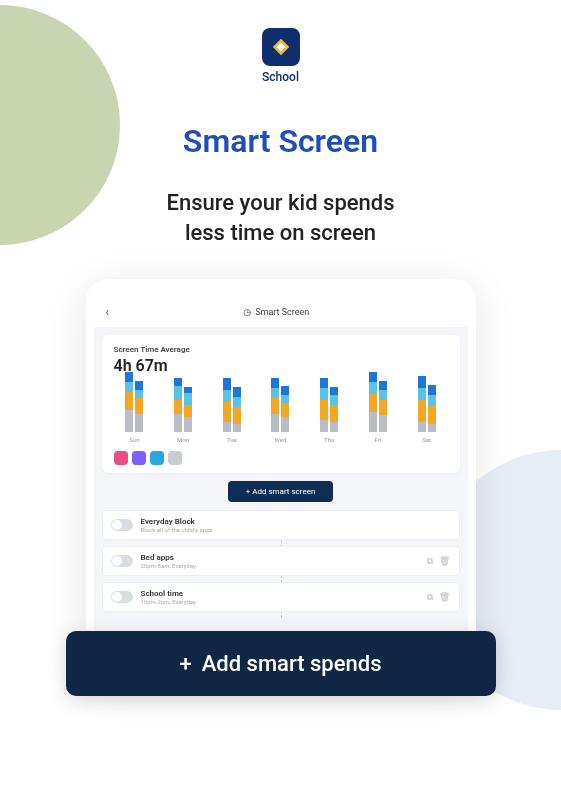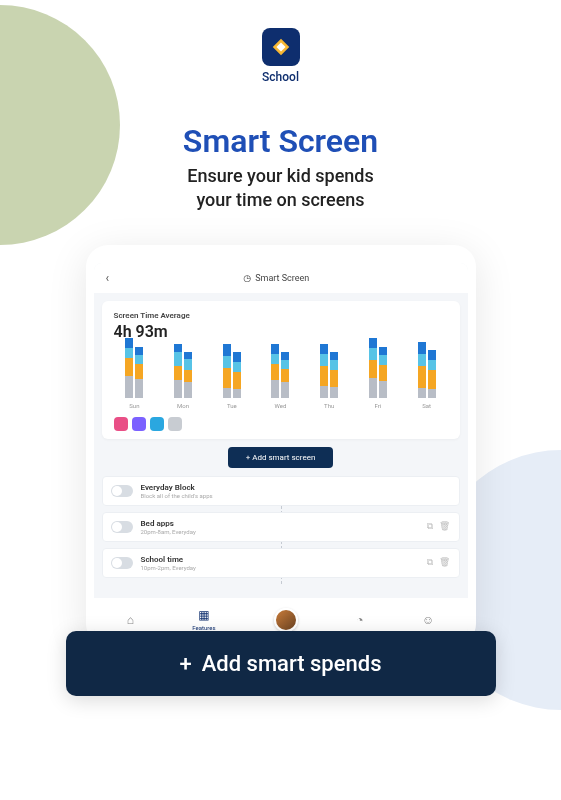--- a/index.html
+++ b/index.html
@@ -60,23 +60,23 @@
     text-align: center;
     margin-top: 38px;
   }
   .hero-title {
     color: #1f4fb6;
     font-size: 32px;
     font-weight: 600;
   }
   .hero-sub {
     color: #222;
-    font-size: 18px;
+    font-size: 22px;
     line-height: 1.35;
-    margin-top: 4px;
+    margin-top: 28px;
     font-weight: 500;
   }
 
   .tablet {
     position: relative;
     z-index: 2;
     width: 390px;
     margin: 32px auto 0;
     background: #fff;
     border-radius: 22px;
@@ -210,39 +210,39 @@
         <polygon points="12,7 17,12 12,17 7,12" fill="#fff"></polygon>
       </svg>
   </div>
   <div class="logo-text">School</div>
 </div>
 
 <div class="hero">
   <div class="hero-title">Smart Screen</div>
   <div class="hero-sub">
     <span>Ensure your kid spends</span><br>
-    <span>your time on screens</span>
+    <span>less time on screen</span>
   </div>
 </div>
 
 <div class="tablet">
   <div class="tablet-screen">
 
     <div class="app-header">
       <span class="back">‹</span>
       <span class="hdr-title">
         <span class="ic">◷</span>
         <span>Smart Screen</span>
       </span>
       <span style="width:12px"></span>
     </div>
 
     <div class="card">
       <div class="avg-label">Screen Time Average</div>
-      <div class="avg-val">4h 93m</div>
+      <div class="avg-val">4h 67m</div>
 
       <div class="chart" id="chart">
           <div class="chart-col">
             <div class="bars">
               <div class="bar">
                 <div class="seg" style="height: 22px; background: rgb(184, 189, 198);"></div>
                 <div class="seg" style="height: 18px; background: rgb(245, 166, 35);"></div>
                 <div class="seg" style="height: 10px; background: rgb(87, 195, 230);"></div>
                 <div class="seg" style="height: 10px; background: rgb(31, 119, 212);"></div>
               </div>

